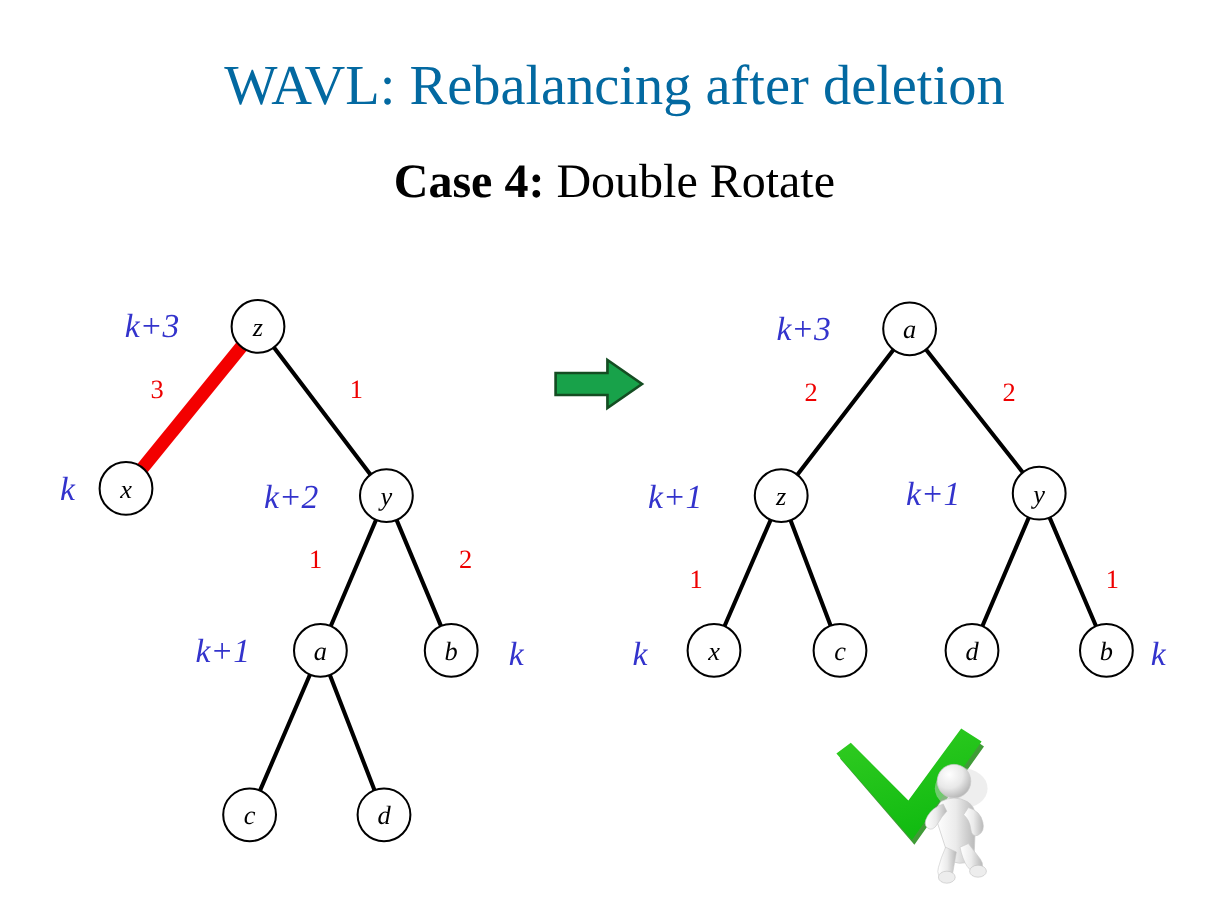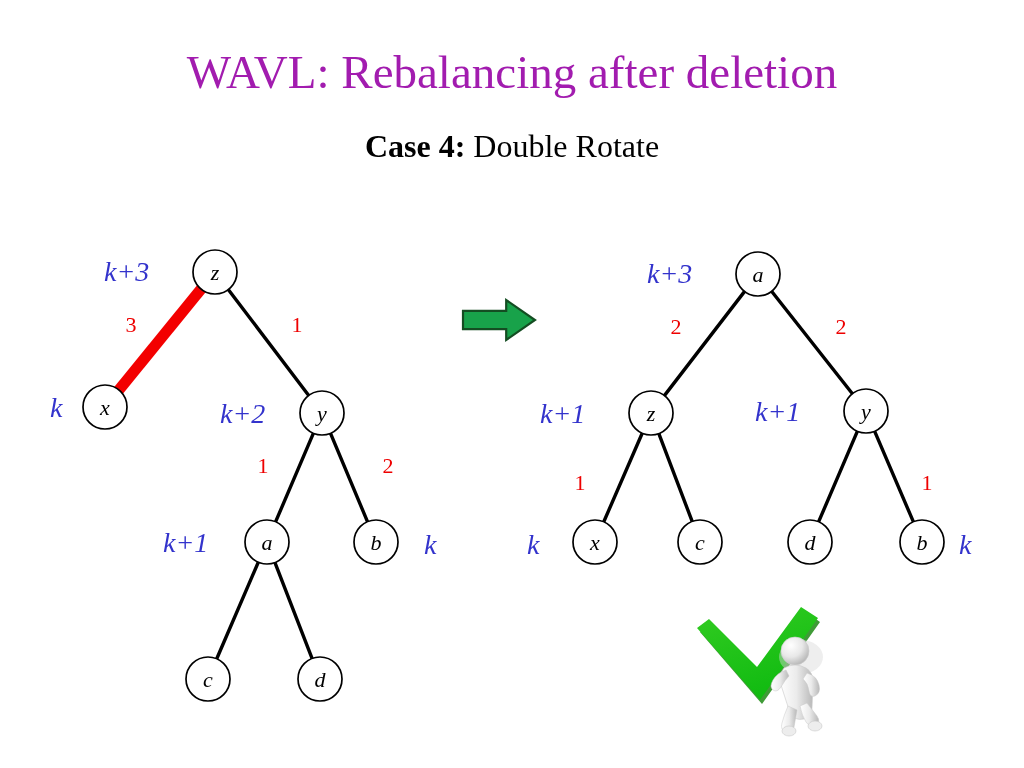--- a/index.html
+++ b/index.html
@@ -14,33 +14,33 @@
     background: #ffffff;
     overflow: hidden;
     font-family: "Liberation Serif", "DejaVu Serif", serif;
   }
   .title {
     position: absolute;
     left: 0;
     top: 48px;
     width: 1024px;
     text-align: center;
-    color: #a21caf;
+    color: #0369a1;
     font-size: 47px;
     line-height: 1.05;
     white-space: nowrap;
   }
   .subtitle {
     position: absolute;
     left: 0;
     top: 130px;
     width: 1024px;
     text-align: center;
     color: #000000;
-    font-size: 32px;
+    font-size: 40px;
     line-height: 1.05;
     white-space: nowrap;
   }
   .subtitle .case-bold { font-weight: bold; }
 
   #canvas {
     position: absolute;
     left: 0; top: 0;
     width: 1024px; height: 768px;
   }

